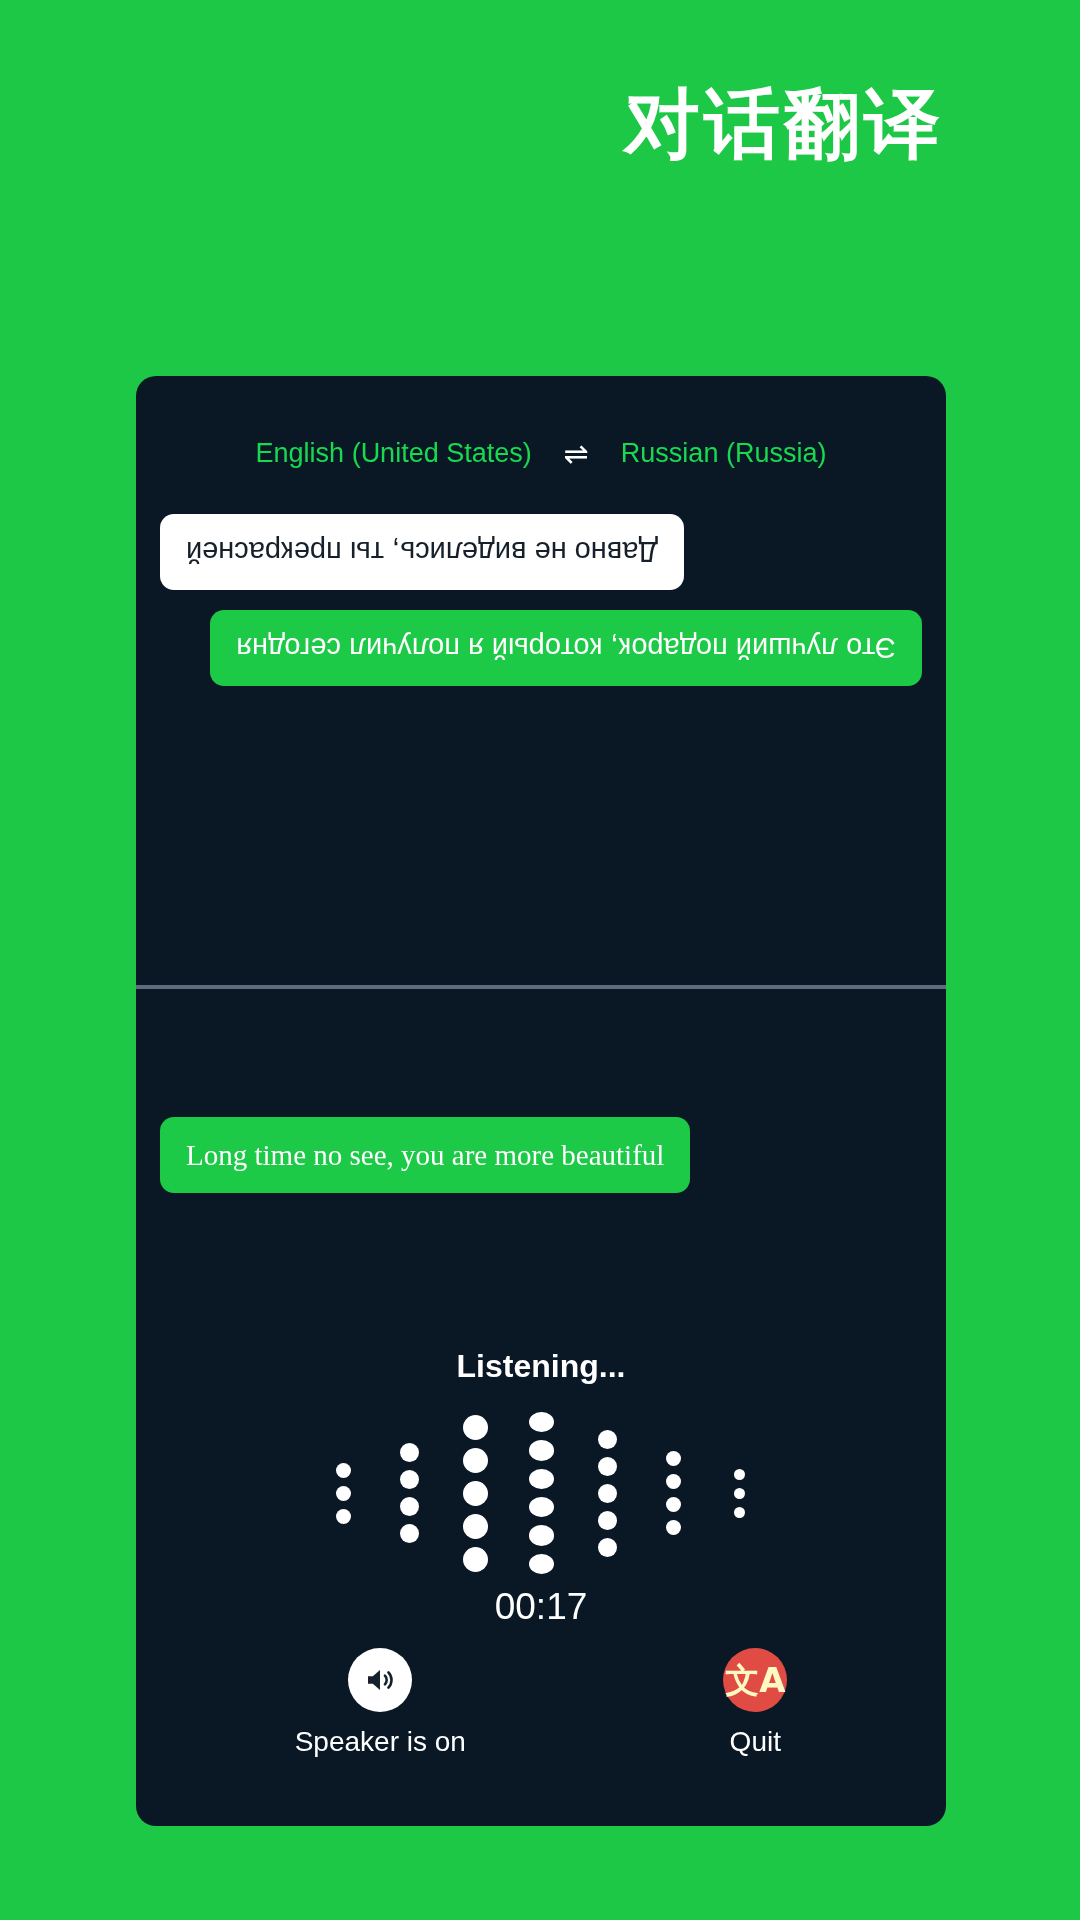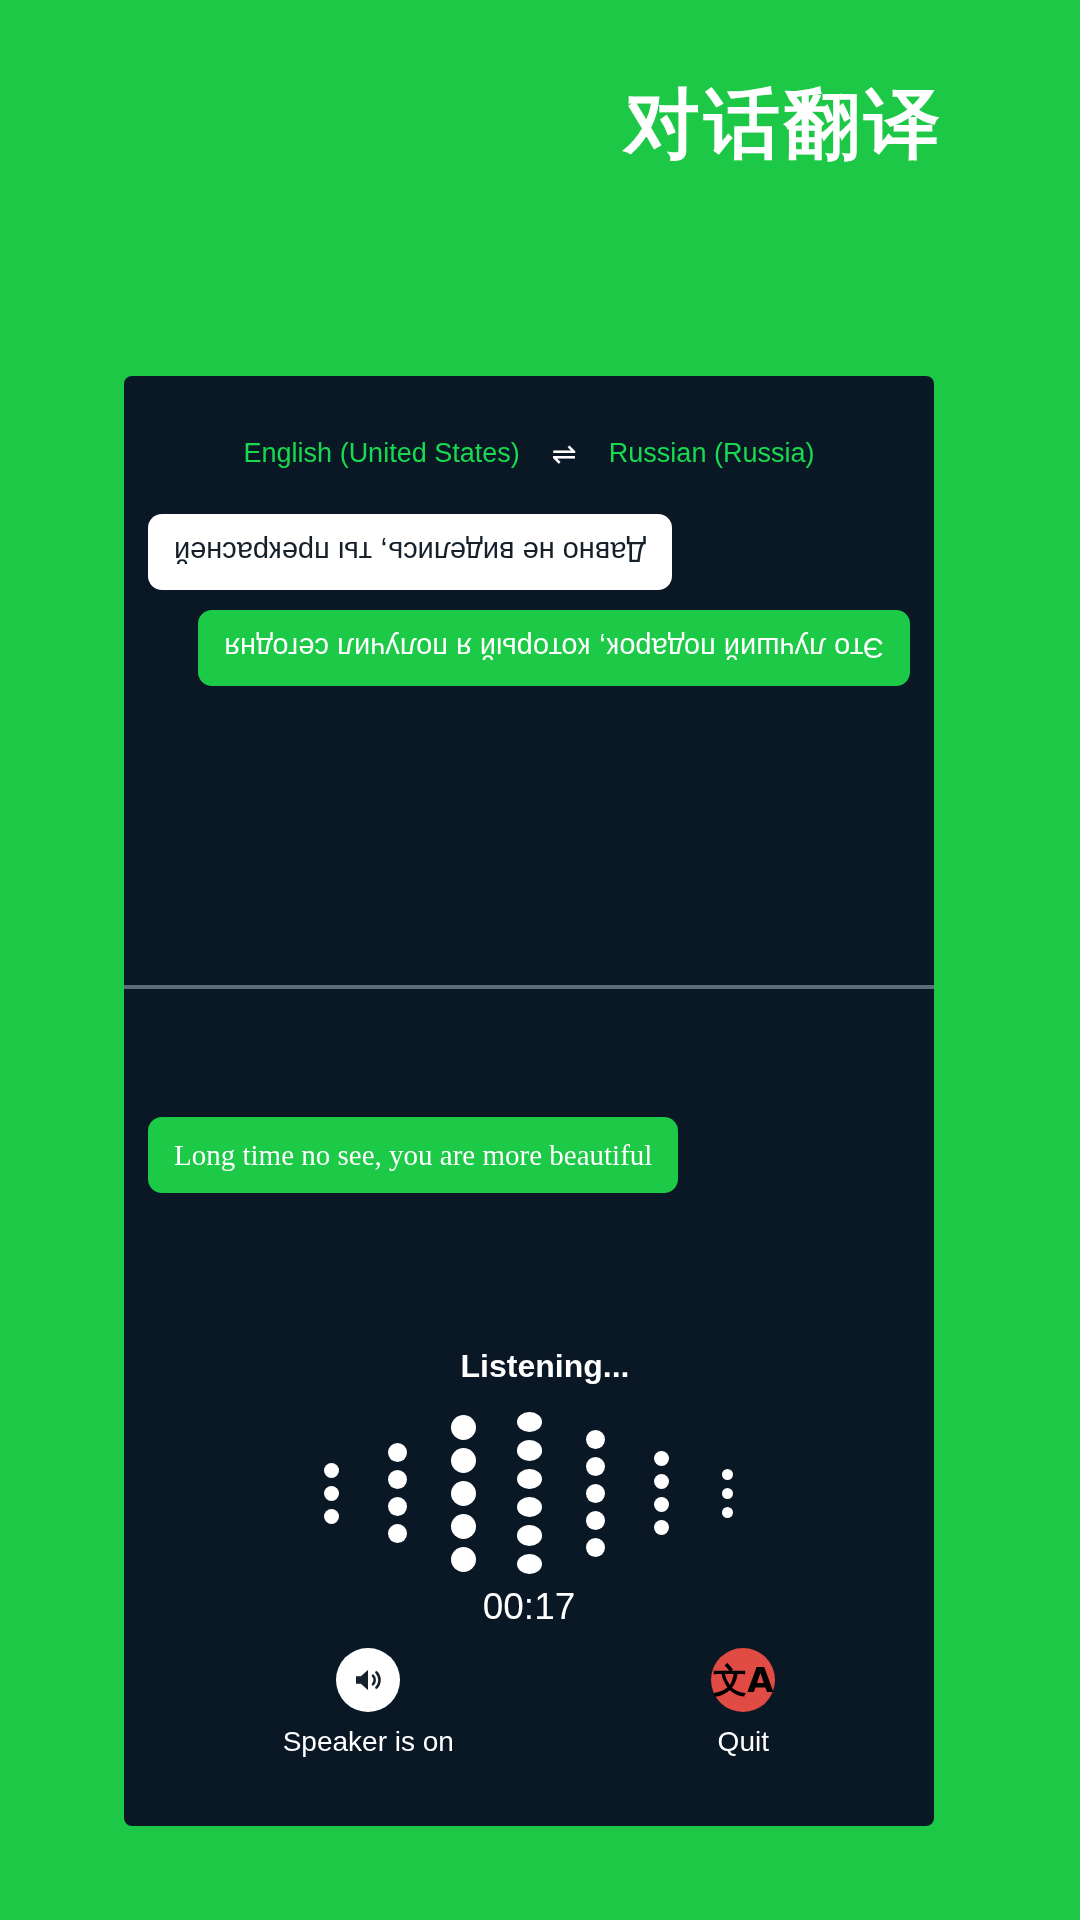--- a/index.html
+++ b/index.html
@@ -26,26 +26,26 @@
     font-size: 76px;
     font-weight: bold;
     letter-spacing: 4px;
     line-height: 1.2;
     font-family: "DejaVu Sans", "Liberation Sans", sans-serif;
   }
 
   
   .phone-card {
     position: absolute;
-    left: 124px;
+    left: 136px;
     top: 376px;
     width: 810px;
     height: 1450px;
     background: #0a1826;
-    border-radius: 8px;
+    border-radius: 20px;
     overflow: hidden;
   }
 
   
   .lang-row {
     position: absolute;
     top: 62px;
     left: 0;
     width: 810px;
     display: flex;
@@ -131,21 +131,20 @@
   
   .listening-label {
     position: absolute;
     top: 972px;
     left: 0;
     width: 810px;
     text-align: center;
     color: #ffffff;
     font-size: 32px;
     font-weight: bold;
-    padding-left: 16px;
   }
 
   .waveform {
     position: absolute;
     top: 1032px;
     left: 0;
     width: 810px;
     height: 170px;
     display: flex;
     align-items: center;
@@ -204,21 +203,21 @@
     justify-content: center;
   }
   .ctrl-circle.white { background: #ffffff; }
   .ctrl-circle.red   { background: #e04b43; }
   .ctrl-label {
     color: #ffffff;
     font-size: 28px;
     white-space: nowrap;
   }
   .glyph-translate {
-    color: #000000;
+    color: #fef9c3;
     font-size: 34px;
     font-weight: bold;
     line-height: 1;
     font-family: "DejaVu Sans", sans-serif;
   }
 </style>
 </head>
 <body>
 
 <div class="page-title">对话翻译</div>

